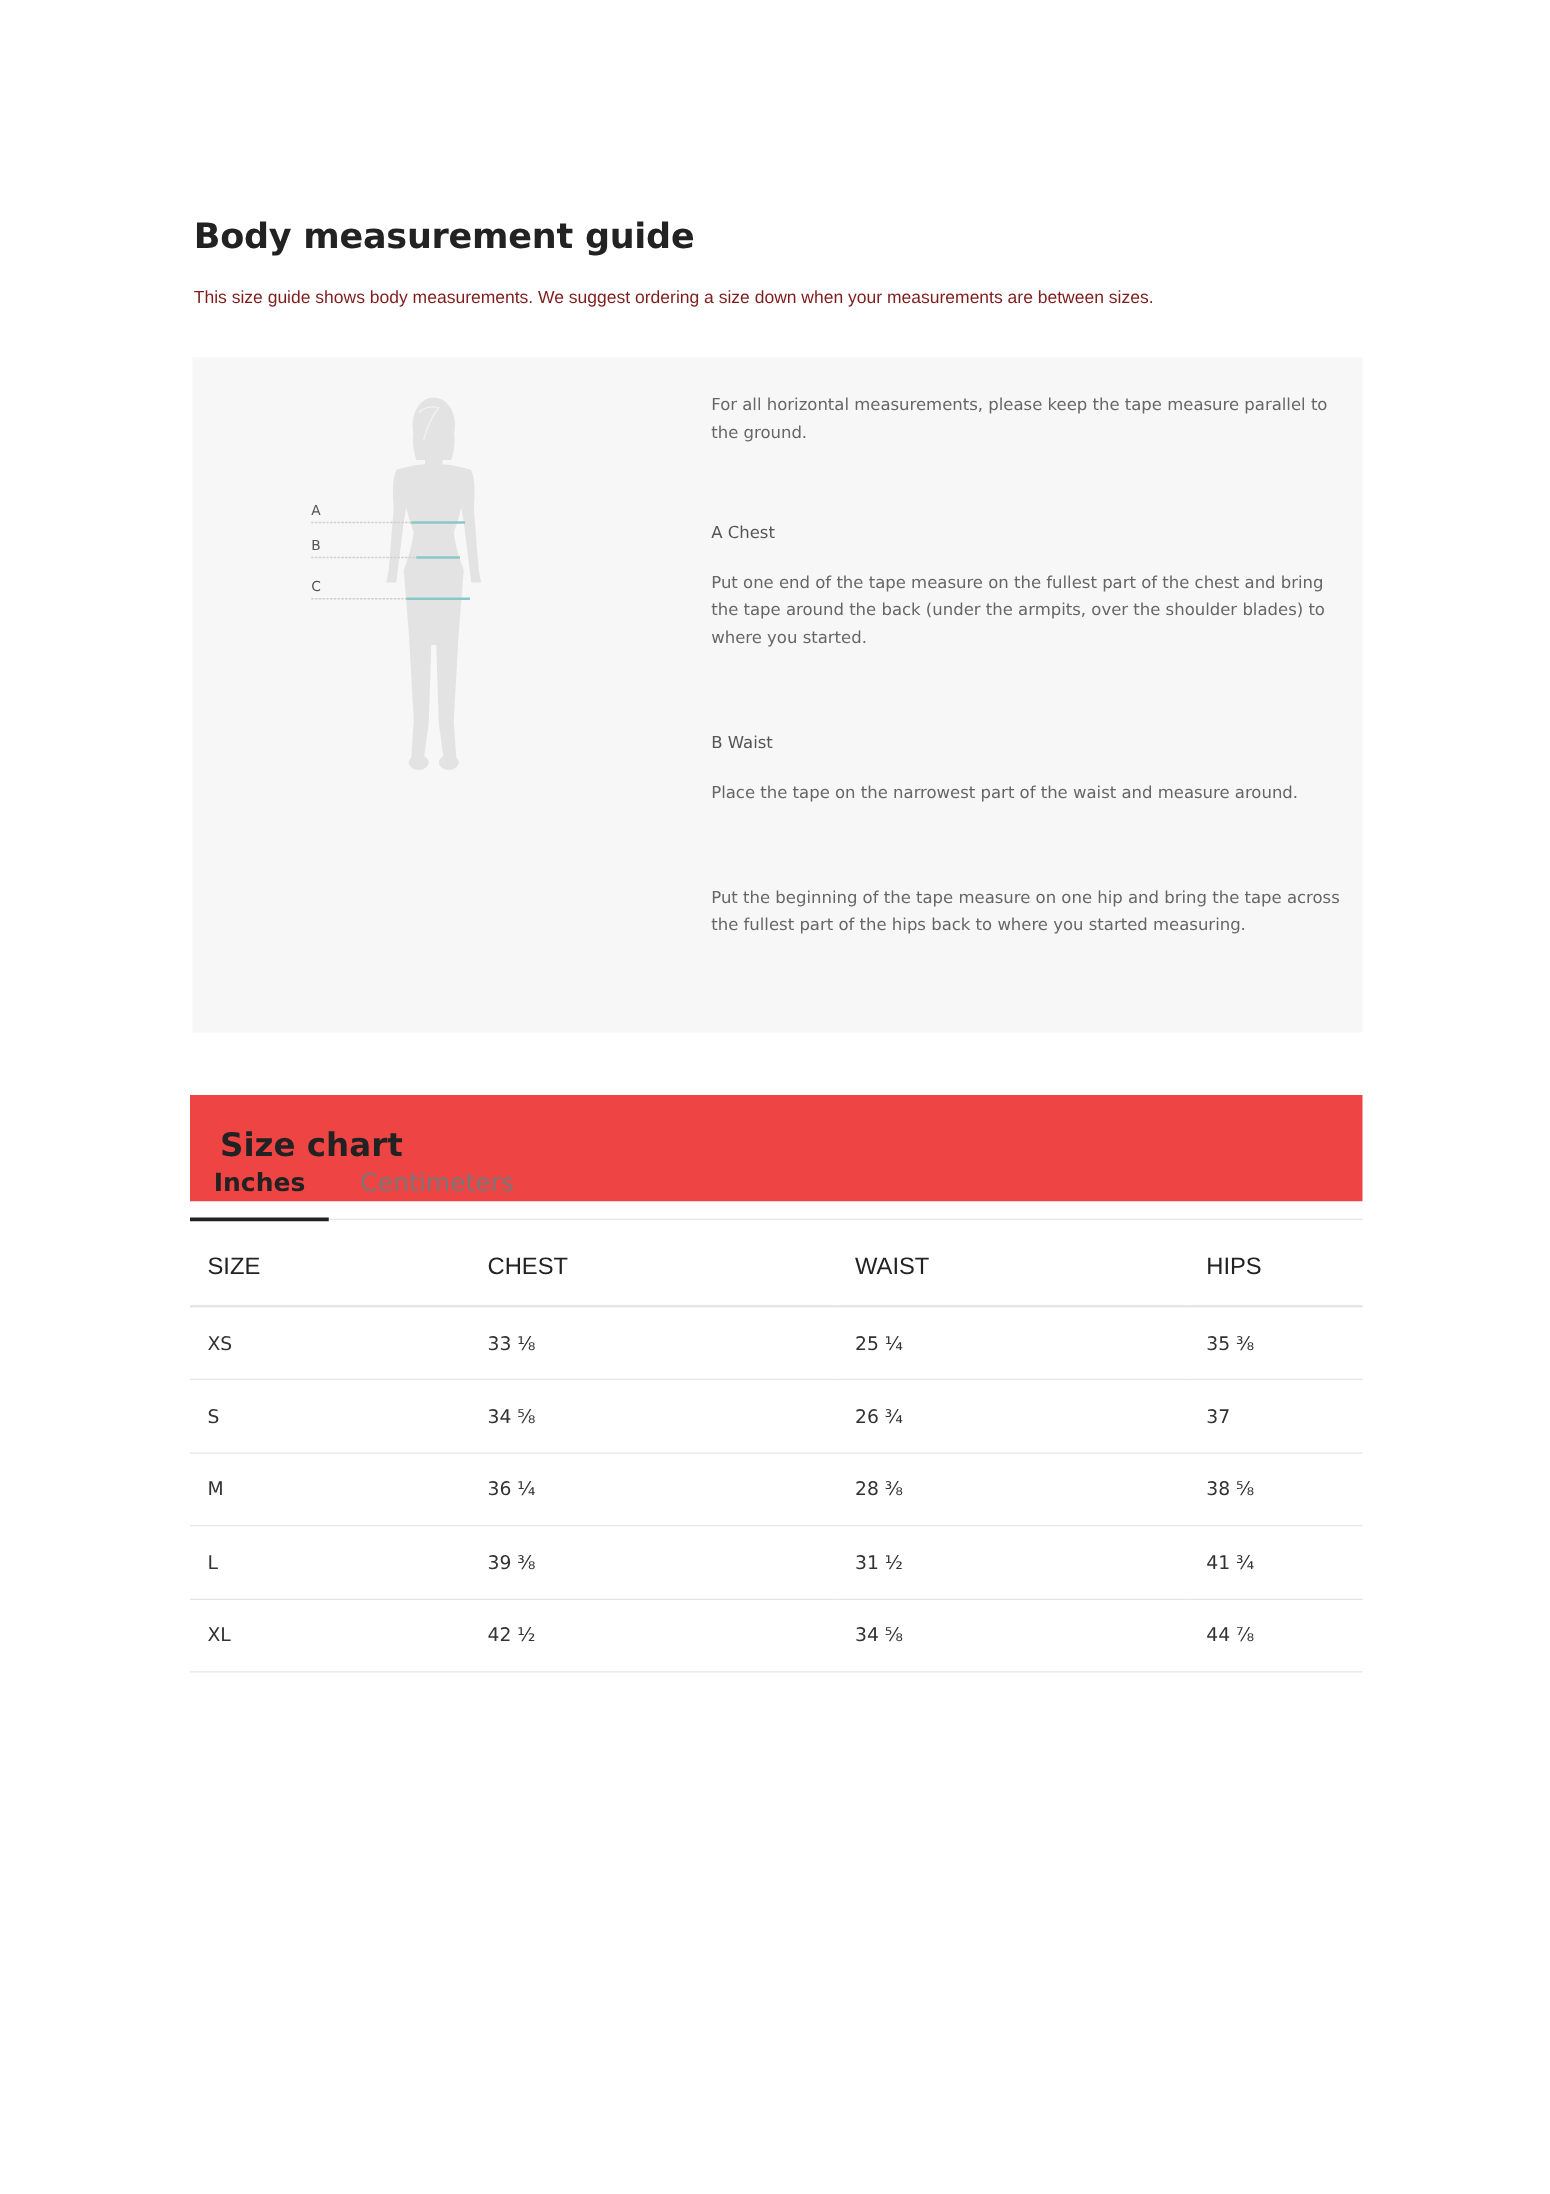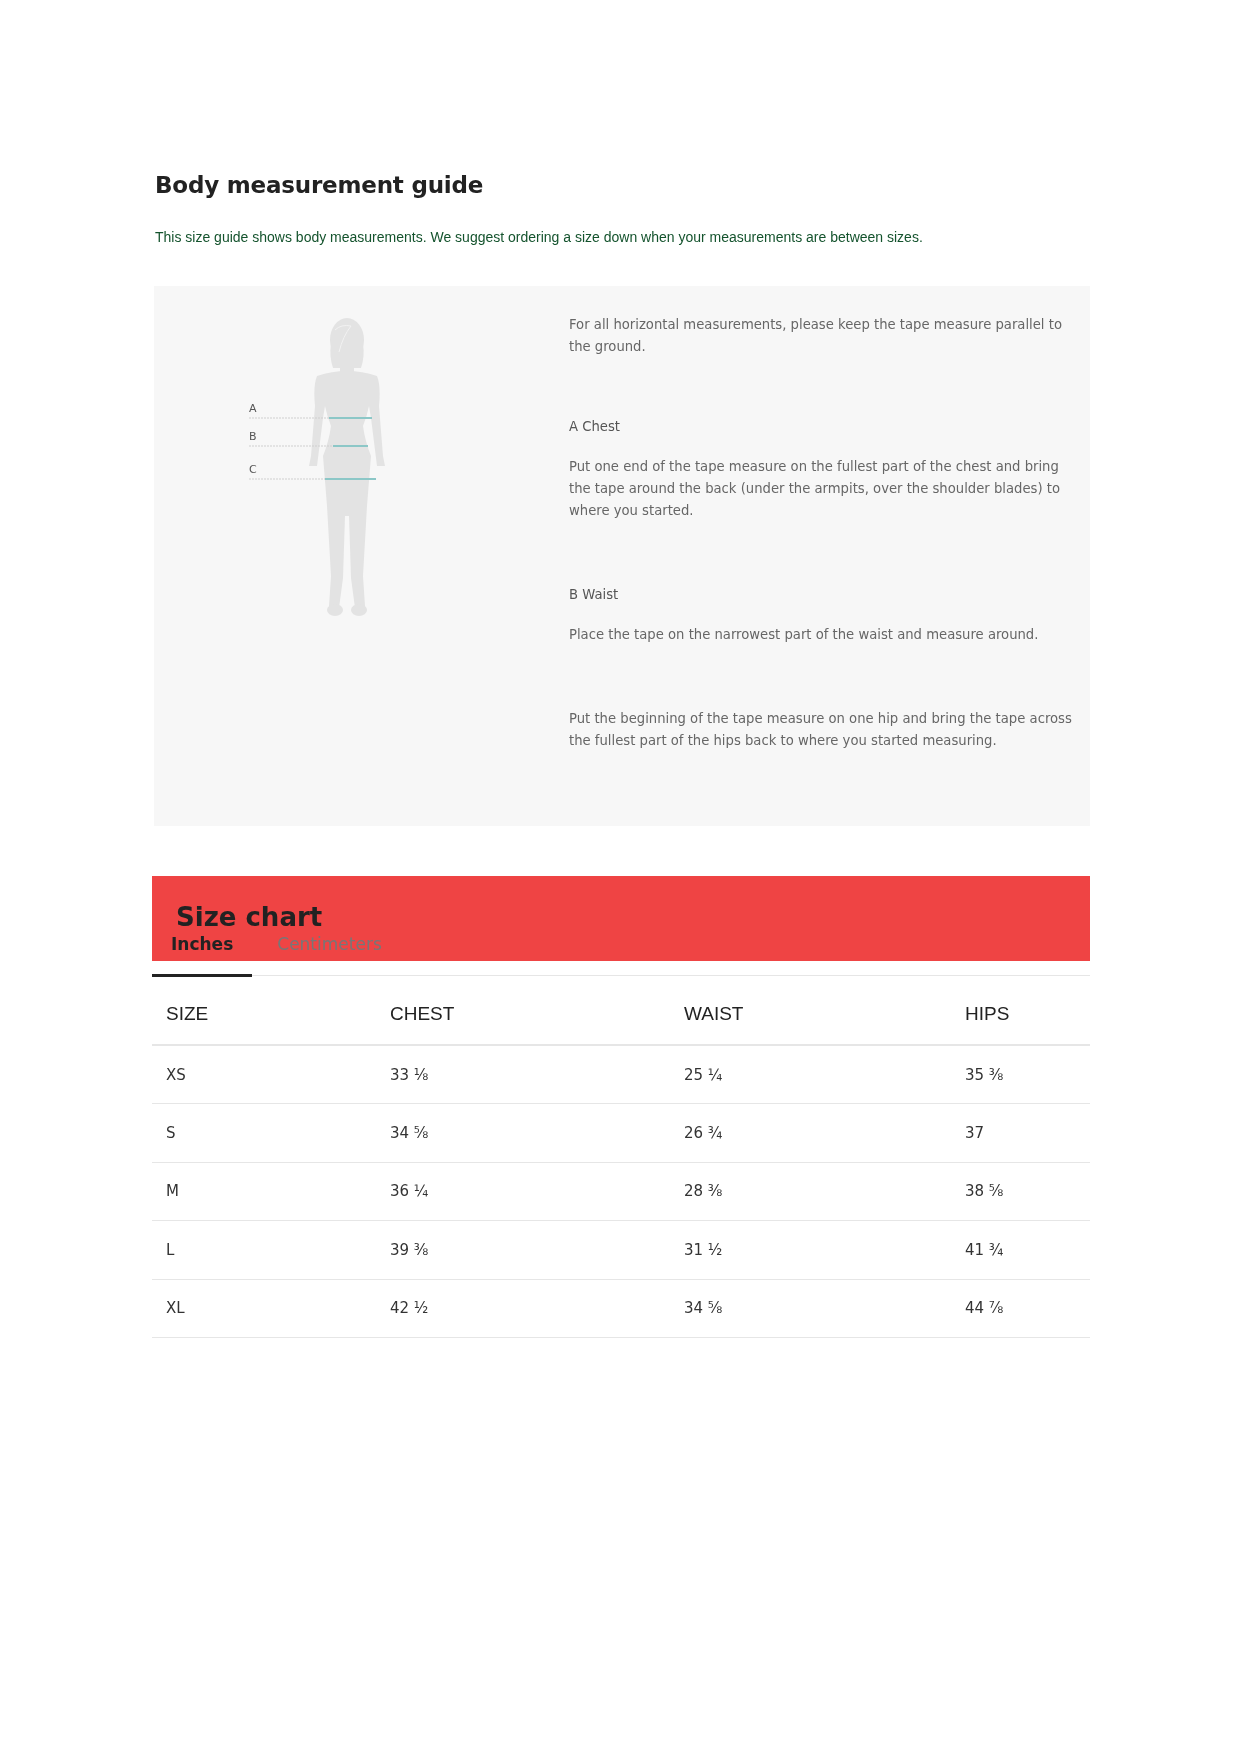--- a/index.html
+++ b/index.html
@@ -2,25 +2,25 @@
 <html><head>
   <meta charset="utf-8">
   <style>
     * { box-sizing: border-box; margin: 0; padding: 0; }
     html, body { width: 1240px; height: 1755px; background: #ffffff; }
     body { font-family: "Liberation Sans", sans-serif; color: #222; position: relative; }
 
     .page-title {
       position: absolute; left: 155px; top: 172px;
       font-family: "DejaVu Sans", sans-serif;
-      font-size: 23px; font-weight: bold; color: #222; letter-spacing: -0.2px;
+      font-size: 28px; font-weight: bold; color: #222; letter-spacing: -0.2px;
     }
     .intro {
       position: absolute; left: 155px; top: 229px;
-      font-size: 14px; color: #14532d;
+      font-size: 14px; color: #7f1d1d;
     }
 
     .guide-panel {
       position: absolute; left: 154px; top: 286px; width: 936px; height: 540px;
       background: #f7f7f7;
     }
     .figure-wrap { position: absolute; left: 85px; top: 30px; width: 200px; height: 340px; }
     .guide-text {
       position: absolute; left: 400px; top: 28px; width: 510px;
       font-family: "DejaVu Sans", sans-serif; font-size: 13.2px; color: #666; line-height: 22px; margin-left: 15px;
@@ -41,21 +41,21 @@
       position: absolute; left: 24px; top: 26px;
       font-family: "DejaVu Sans", sans-serif; font-size: 26px; font-weight: bold; color: #222;
     }
 
     .tabs {
       position: absolute; left: 152px; top: 922px; width: 938px; height: 54px;
       border-bottom: 1px solid #e6e6e6; display: flex;
     }
     .tab {
       height: 54px; padding: 12px 19px 0 19px; font-family: "DejaVu Sans", sans-serif;
-      font-size: 17px; color: #777; cursor: pointer; position: relative;
+      font-size: 20px; color: #777; cursor: pointer; position: relative;
     }
     .tab.active { color: #222; font-weight: bold; }
     .tab.active::after {
       content: ""; position: absolute; left: 0; right: 0; bottom: -1px; height: 3px; background: #222;
     }
     .tab + .tab { margin-left: 6px; }
 
     table.size-table {
       position: absolute; left: 152px; top: 977px; width: 938px; border-collapse: collapse;
     }

